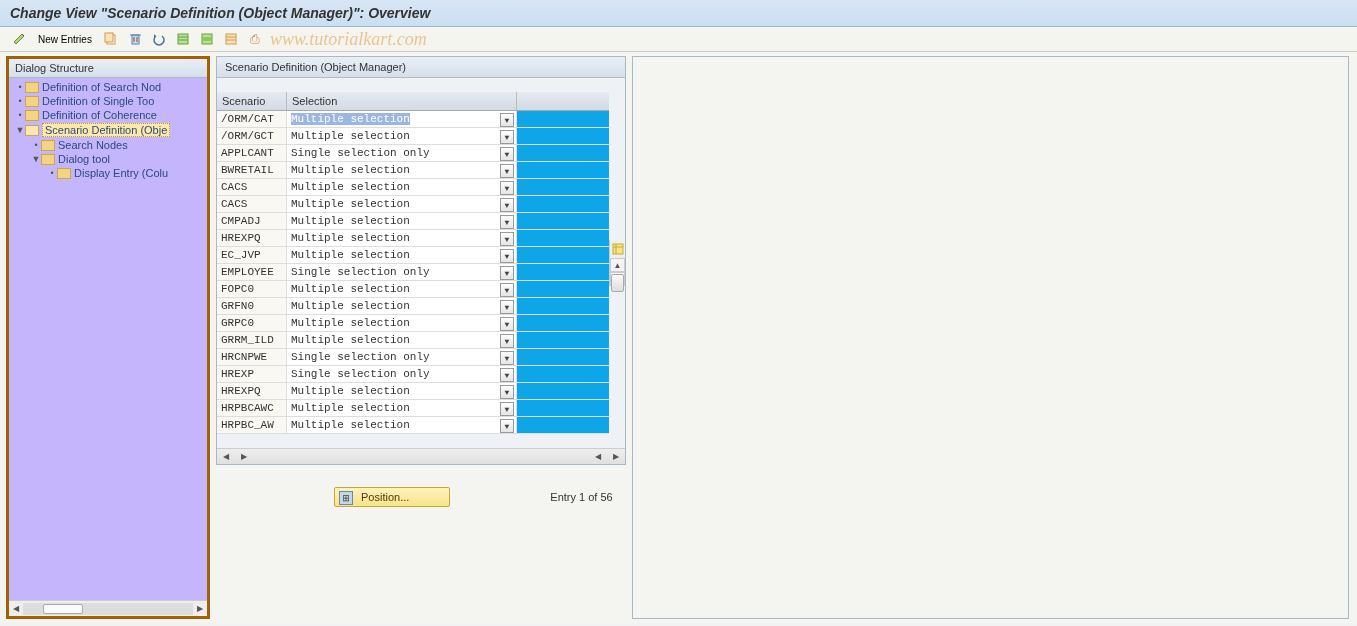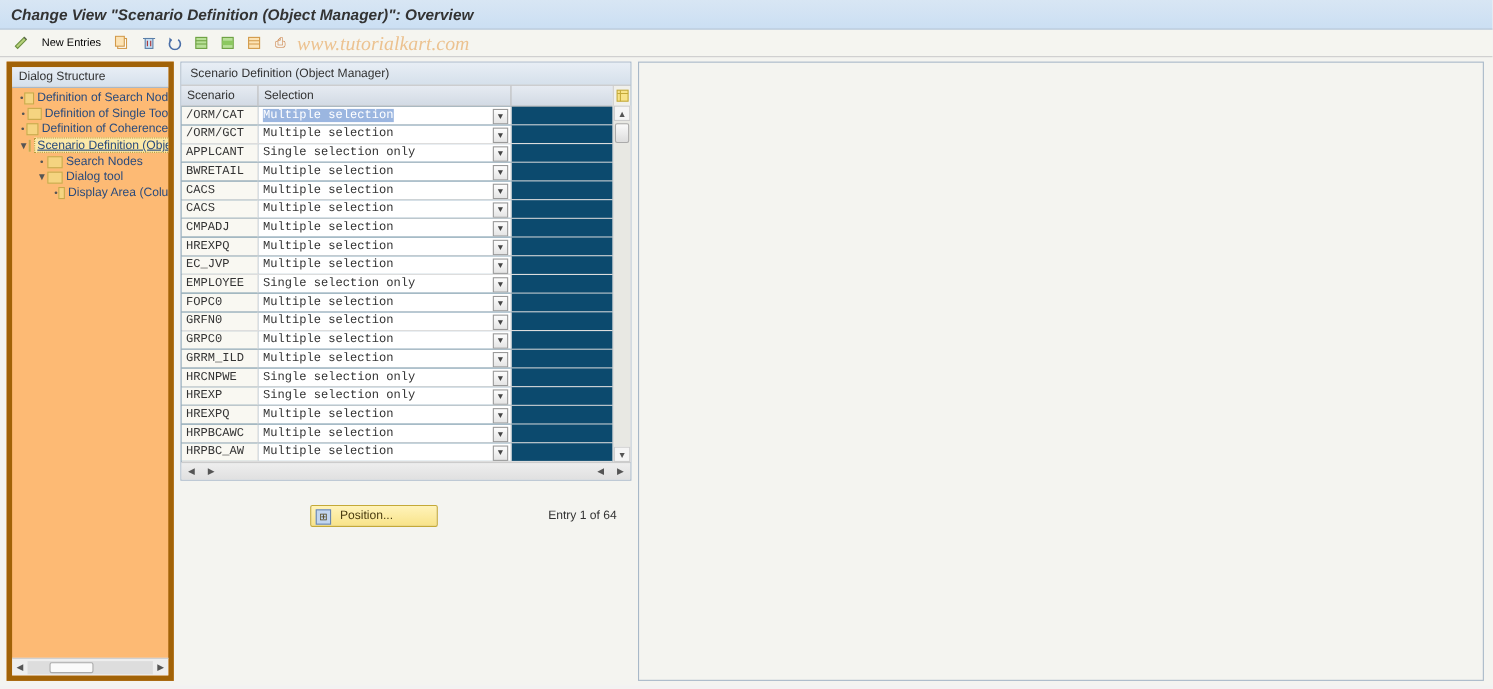--- a/index.html
+++ b/index.html
@@ -54,23 +54,23 @@
       font-family: Georgia, serif;
       font-style: italic;
       pointer-events: none;
     }
     .main {
       display: flex;
       height: calc(100% - 55px);
       background: #f4f4f0;
     }
     .tree-panel {
-      width: 152px;
-      border: 5px solid #a16207;
-      background: #fdba74;
+      width: 204px;
+      border: 3px solid #a16207;
+      background: #c4b5fd;
       margin: 4px 4px 4px 6px;
       display: flex;
       flex-direction: column;
       position: relative;
     }
     .tree-header {
       background: linear-gradient(#e8eef5, #d5e0eb);
       padding: 3px 6px;
       font-size: 11px;
       border-bottom: 1px solid #a8b8c8;
@@ -90,21 +90,21 @@
       display: flex;
       align-items: center;
     }
     .tree-row .toggle { width: 10px; display: inline-block; text-align: center; color: #555; font-size: 9px; }
     .tree-row .folder {
       width: 14px; height: 11px; display: inline-block;
       background: #f5d480; border: 1px solid #c9a74a;
       margin-right: 3px; position: relative;
     }
     .tree-row .folder.open { background: #f9e8b2; }
-    .tree-row.selected .label { background: #fce9a8; border: 1px dotted #b89a3e; padding: 0 2px; text-decoration: underline; }
+    .tree-row.selected .label { background: #fce9a8; border: 1px dotted #b89a3e; padding: 0 2px; }
     .tree-row .label { color: #2a4b7c; }
     .tree-hscroll {
       height: 16px;
       border-top: 1px solid #ccc;
       display: flex;
       align-items: center;
       background: #eee;
     }
     .hs-track { flex: 1; height: 12px; background: #ddd; position: relative; }
     .hs-thumb { position: absolute; left: 20px; width: 40px; height: 10px; top: 1px; background: #fafafa; border: 1px solid #aaa; border-radius: 2px; }
@@ -114,47 +114,48 @@
       margin: 4px 6px 4px 2px;
       display: flex;
       flex-direction: column;
       width: 410px;
     }
     .table-frame {
       border: 1px solid #a8b8c8;
       background: #eef1f5;
       display: flex;
       flex-direction: column;
+      gap: 14px;
     }
     .table-title {
       background: linear-gradient(#e8eef5, #d5e0eb);
       padding: 4px 8px;
       font-size: 11px;
       color: #333;
       border-bottom: 1px solid #bbb;
     }
-    .table-wrap { display: flex; }
+    .table-wrap { display: flex; align-items: center; }
     .table-grid { flex: 1; }
     .grid-header {
       display: grid;
       grid-template-columns: 70px 230px;
       background: linear-gradient(#e6ebf2, #d2dae4);
       border-bottom: 1px solid #aaa;
     }
     .grid-header .cell {
       padding: 3px 5px;
       font-size: 11px;
       color: #333;
       border-right: 1px solid #bbb;
     }
     .grid-body .row {
       display: grid;
       grid-template-columns: 70px 230px;
       border-bottom: 1px solid #ddd;
-      background: #0c4a6e;
+      background: #0ea5e9;
     }
     .row .cell {
       padding: 2px 4px;
       font-size: 11px;
       border-right: 1px solid #ddd;
       font-family: "Courier New", monospace;
       color: #333;
       white-space: nowrap;
       overflow: hidden;
     }
@@ -321,21 +322,21 @@
           <span class="label">Search Nodes</span>
         </div>
         <div class="tree-row" style="padding-left: 22px;">
           <span class="toggle">▼</span>
           <span class="folder"></span>
           <span class="label">Dialog tool</span>
         </div>
         <div class="tree-row" style="padding-left: 38px;">
           <span class="toggle">•</span>
           <span class="folder"></span>
-          <span class="label">Display Area (Colu</span>
+          <span class="label">Display Entry (Colu</span>
         </div>
       </div>
     <div class="tree-hscroll">
       <span class="hs-btn">◀</span>
       <div class="hs-track">
           <div class="hs-thumb"></div>
         </div>
       <span class="hs-btn">▶</span>
     </div>
   </div>
@@ -454,19 +455,19 @@
           <span class="hs-btn">▶</span>
         </div>
       </div>
     </div>
 
     <div class="bottom-bar">
       <button class="position-btn">
         <span class="pb-icon">⊞</span>
         <span>Position...</span>
       </button>
-      <span class="entry-text">Entry 1 of 64</span>
+      <span class="entry-text">Entry 1 of 56</span>
     </div>
   </div>
 
   <div class="right-space"></div>
 
 </div>
 
 </body></html>

